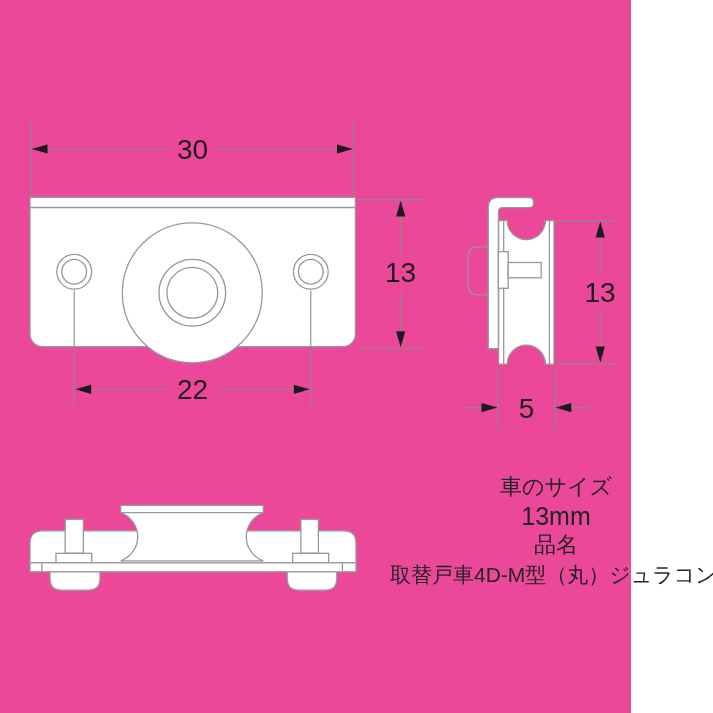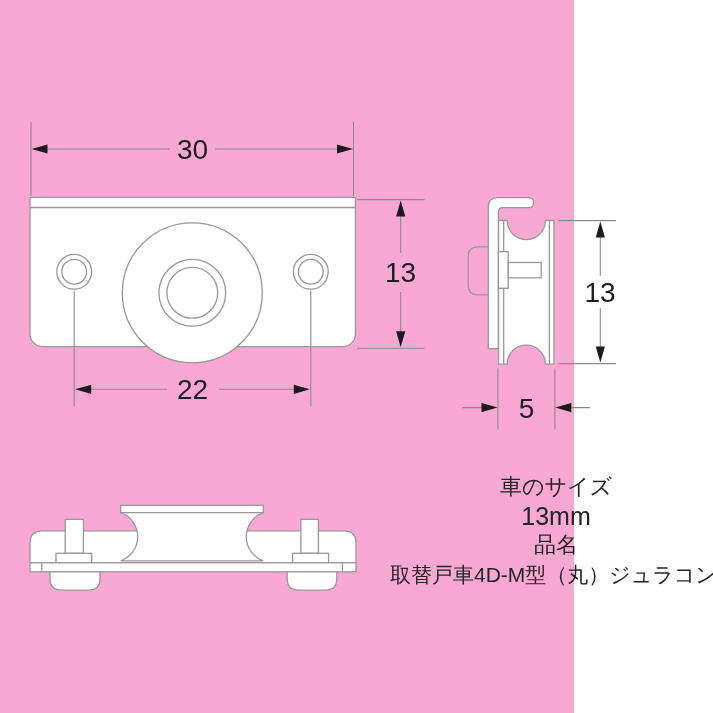--- a/index.html
+++ b/index.html
@@ -6,23 +6,23 @@
     margin: 0;
     padding: 0;
     background: #ffffff;
     width: 713px;
     height: 713px;
     overflow: hidden;
     font-family: "Liberation Sans", "DejaVu Sans", sans-serif;
   }
   .stage {
     position: relative;
-    width: 574px;
+    width: 631px;
     height: 713px;
-    background: #f9a8d4;
+    background: #ec4899;
   }
   svg text {
     font-family: "Liberation Sans", "DejaVu Sans", sans-serif;
   }
   .dim-label {
     font-size: 28px;
     fill: #1d1d1f;
   }
   .product-info {
     position: absolute;

